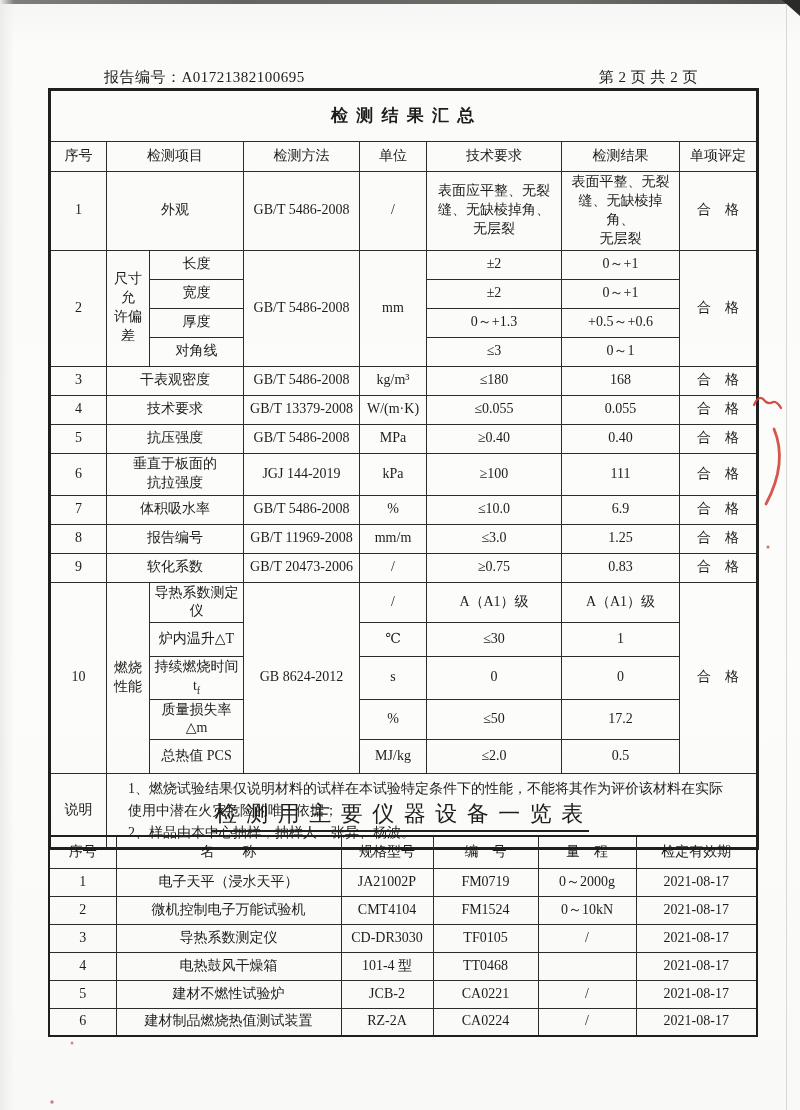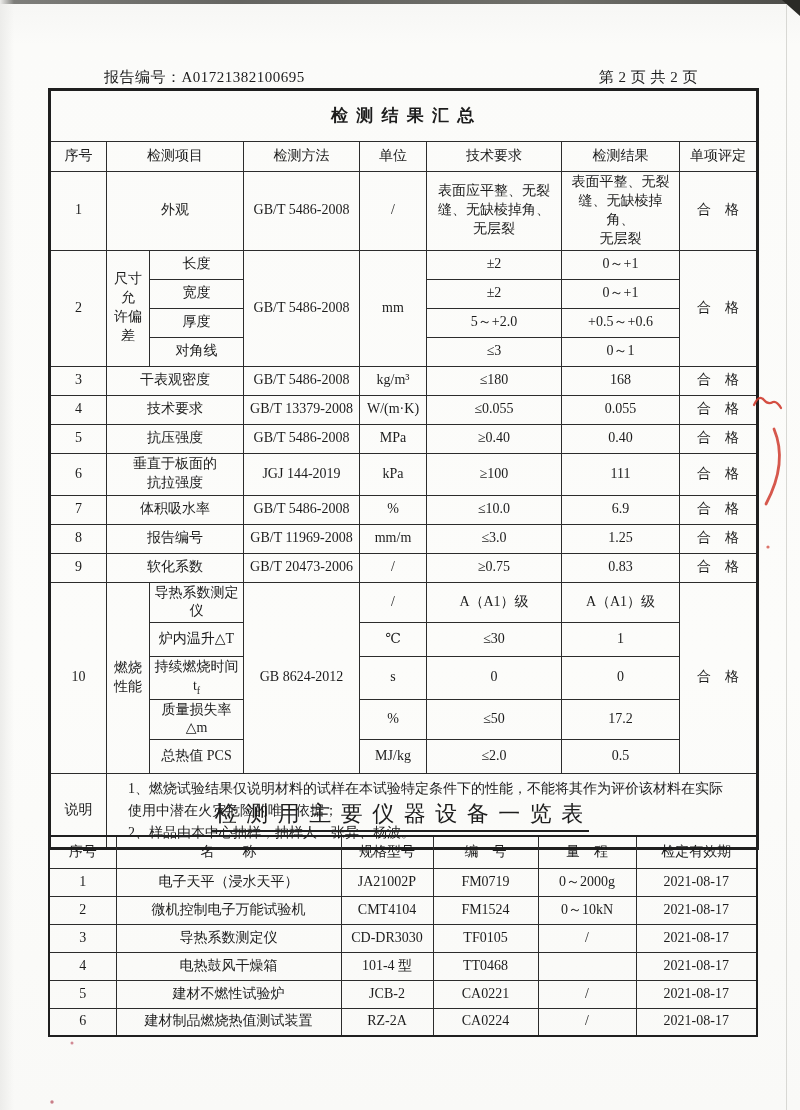--- a/index.html
+++ b/index.html
@@ -113,21 +113,21 @@
       <td>0～+1</td>
       <td rowspan="4">合　格</td>
     </tr>
     <tr style="height:29px">
       <td>宽度</td>
       <td>±2</td>
       <td>0～+1</td>
     </tr>
     <tr style="height:29px">
       <td>厚度</td>
-      <td>5～+2.0</td>
+      <td>0～+1.3</td>
       <td>+0.5～+0.6</td>
     </tr>
     <tr style="height:29px">
       <td>对角线</td>
       <td>≤3</td>
       <td>0～1</td>
     </tr>
 
     <tr style="height:29px">
       <td>3</td>

